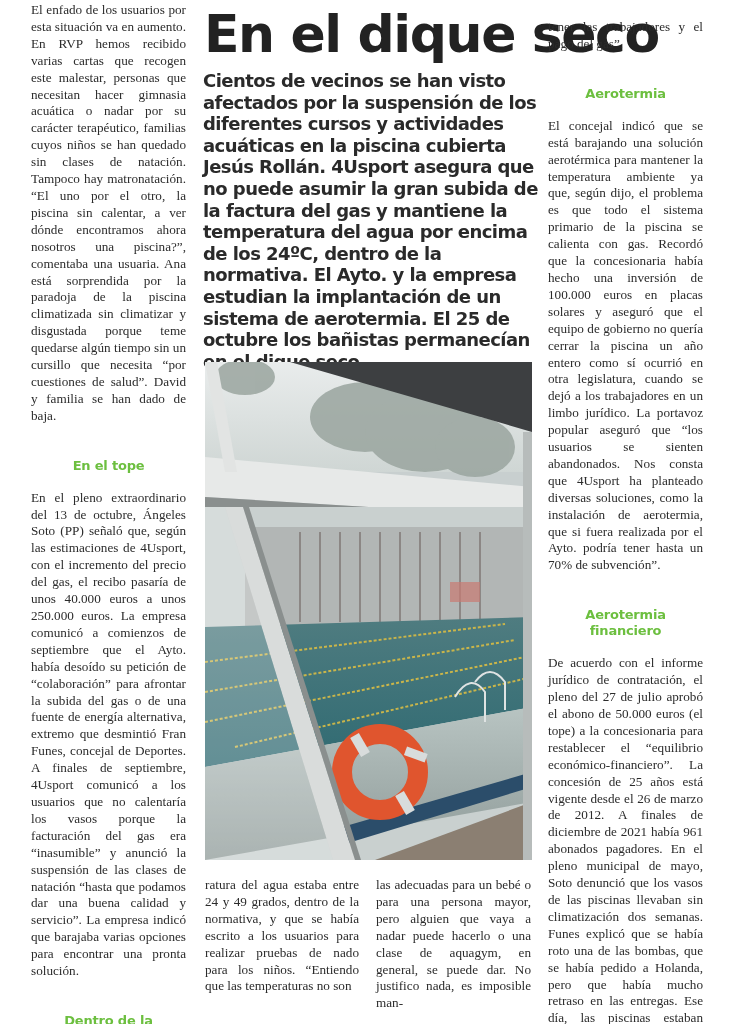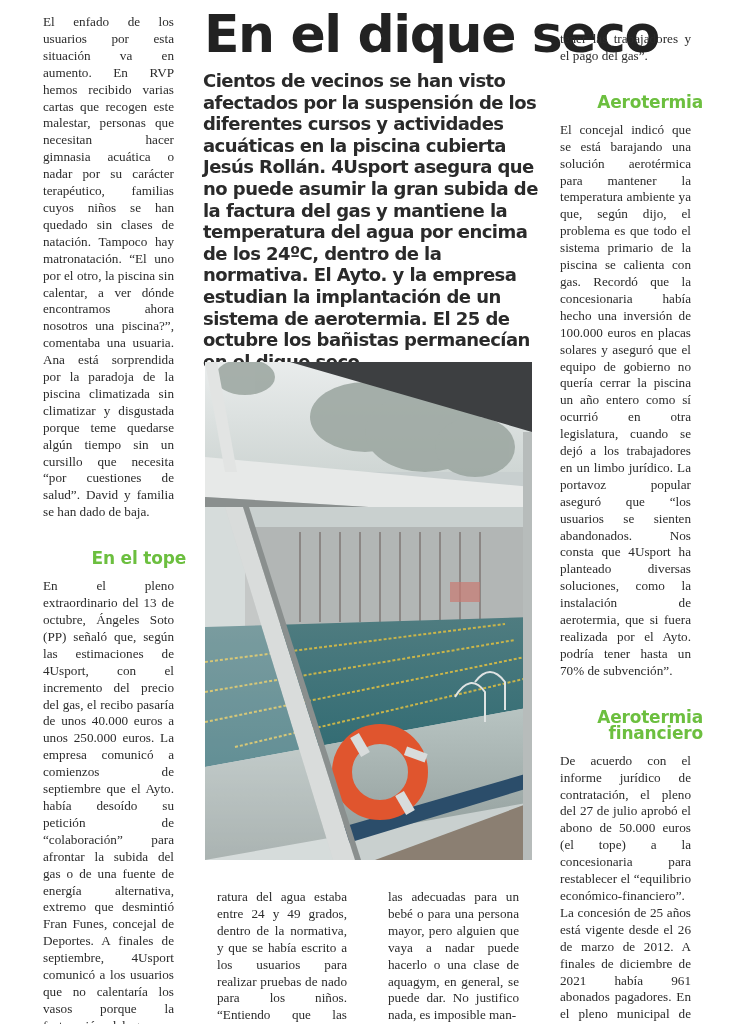--- a/index.html
+++ b/index.html
@@ -6,29 +6,29 @@
   body { width: 743px; height: 1024px; position: relative; overflow: hidden; }
   .col {
     position: absolute;
     font-family: "Liberation Serif", "DejaVu Serif", serif;
     font-size: 13.2px;
     line-height: 16.9px;
     color: #2b2b2b;
     text-align: justify;
     hyphens: manual;
   }
-  .col p { margin: 12px; }
+  .col p { margin: 0; }
   .sub {
     font-family: "DejaVu Sans", "Liberation Sans", sans-serif;
     font-weight: bold;
     color: #6cbf3f;
-    font-size: 17px;
+    font-size: 13px;
     line-height: 16px;
-    margin: 0;
-    text-align: right;
+    margin: 16px;
+    text-align: center;
     letter-spacing: -0.2px;
   }
   #col1 { left: 31px; top: 2px; width: 155px; }
   #col4 { left: 548px; top: 19px; width: 155px; }
   #col2 { left: 205px; top: 877px; width: 154px; }
   #col3 { left: 376px; top: 877px; width: 155px; font-family: Liberation Serif, serif; }
   .gap { height: 17px; }
   .headline {
     position: absolute; left: 204px; top: 12px;
     font-family: "DejaVu Sans", "Liberation Sans", sans-serif;

